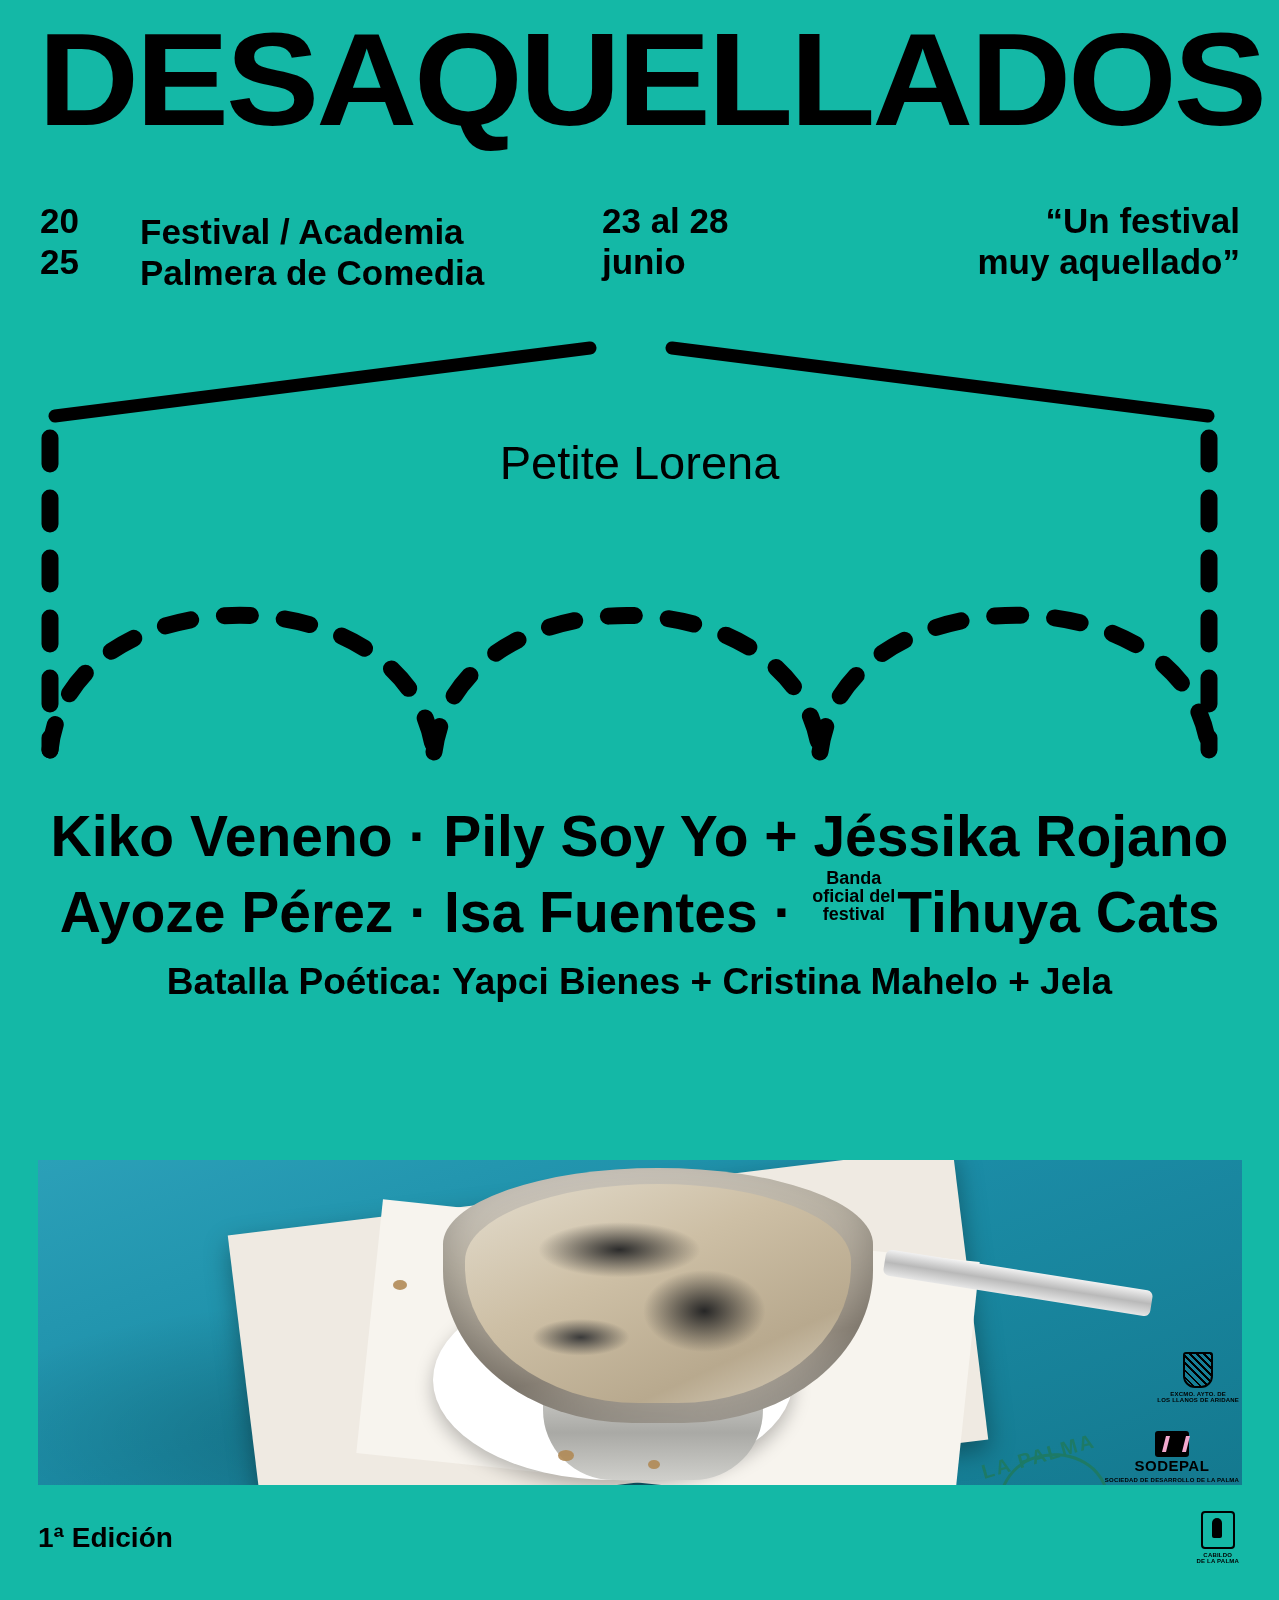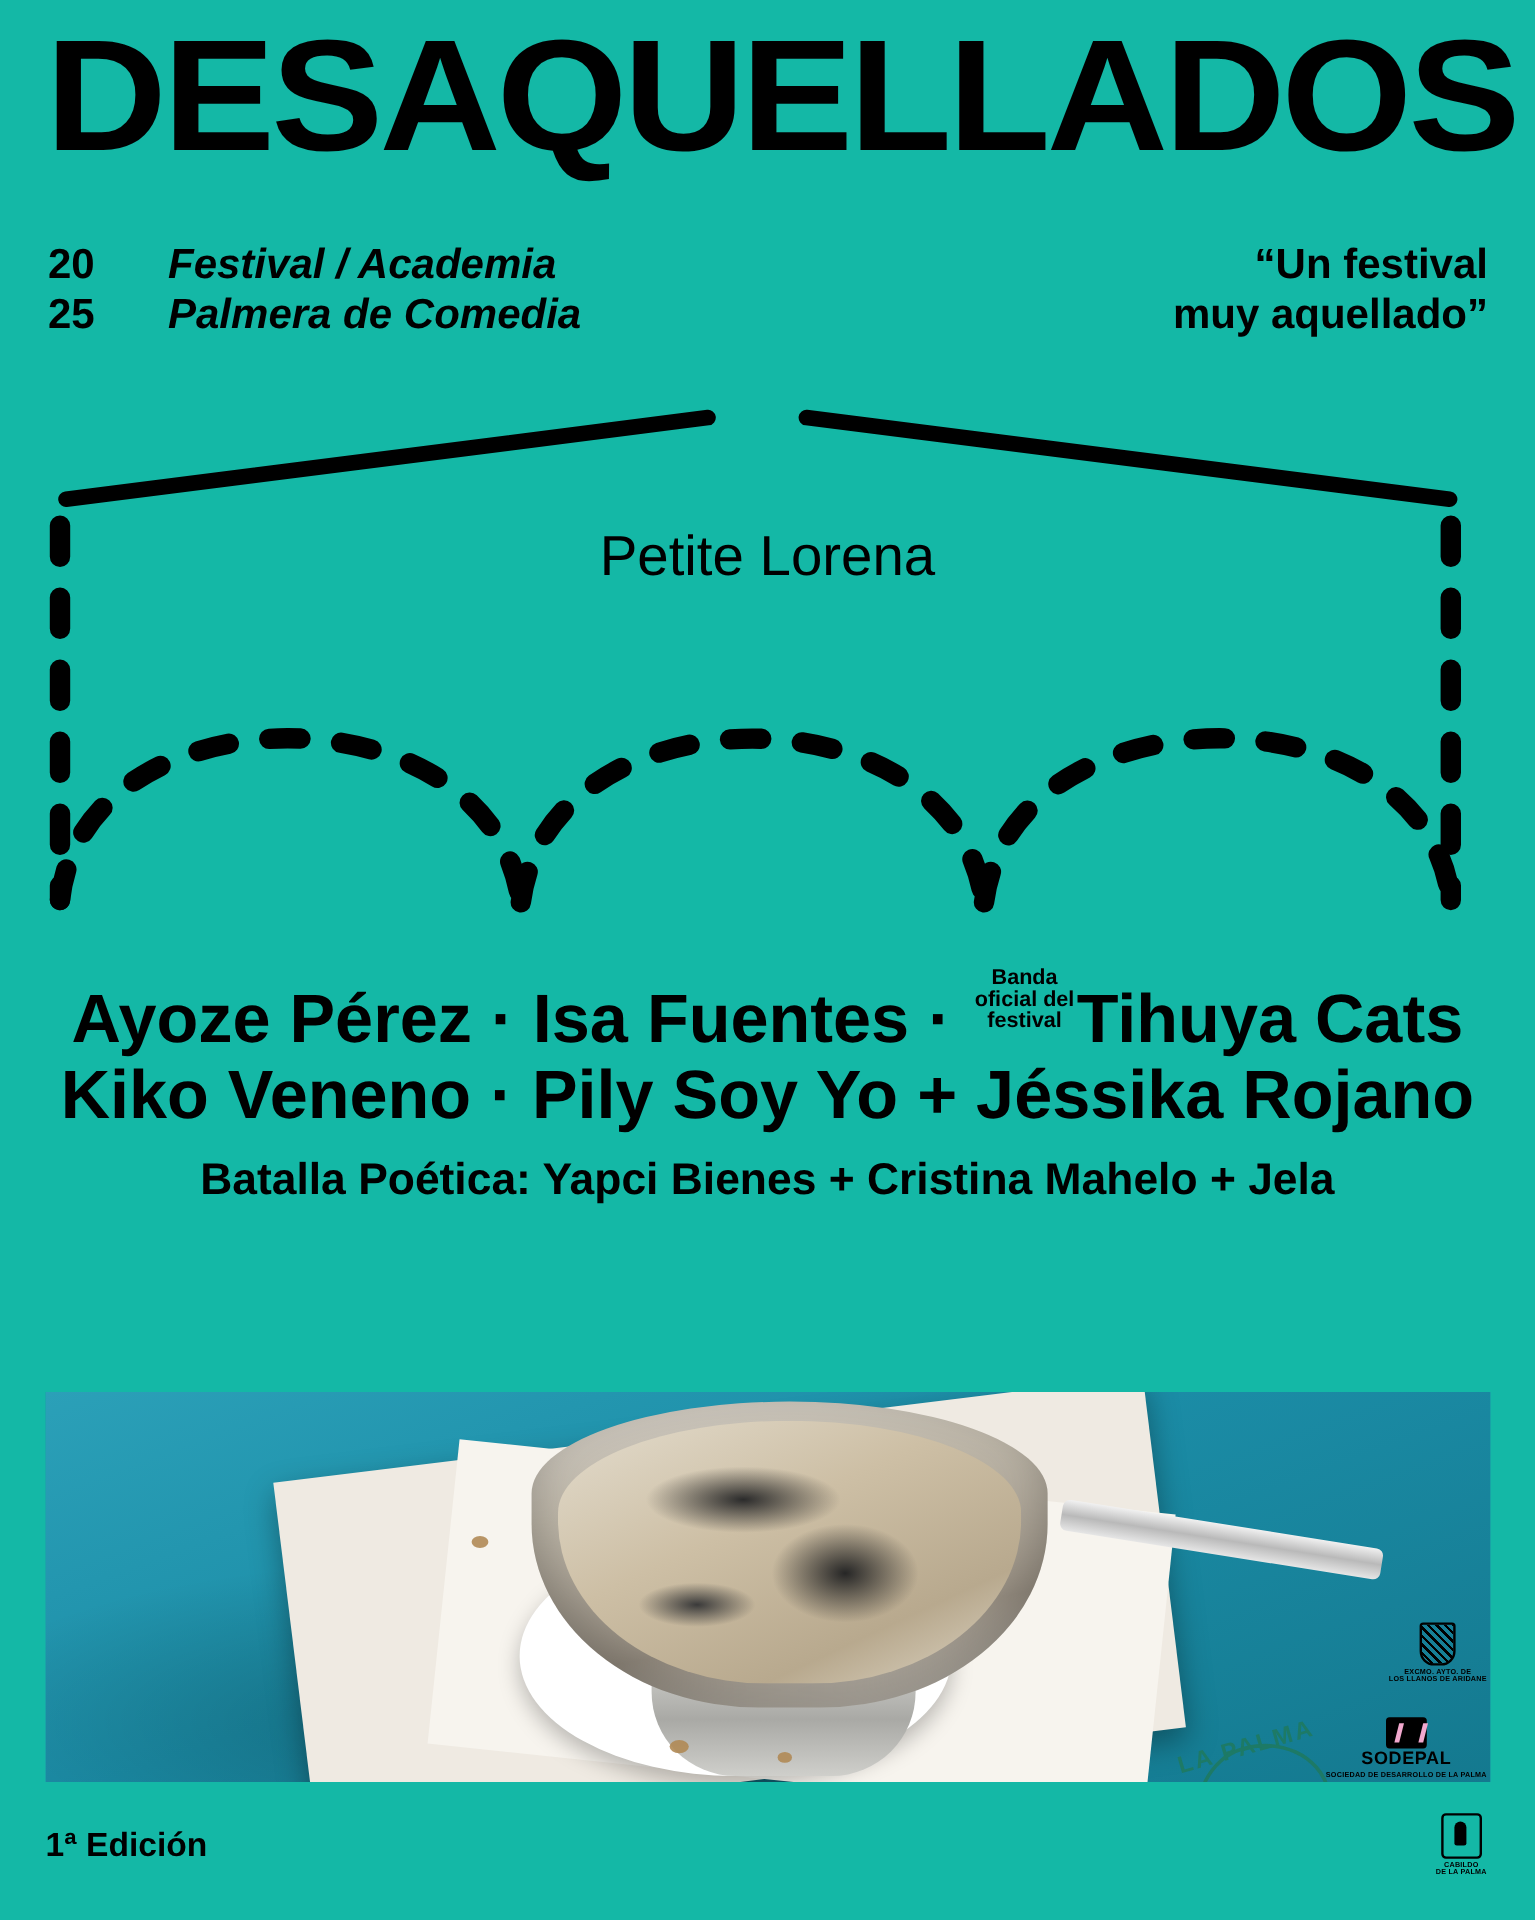--- a/index.html
+++ b/index.html
@@ -44,21 +44,21 @@
   }
   .hdr {
     position: absolute;
     font-weight: bold;
     font-size: 35px;
     line-height: 1.18;
     color: #000;
     white-space: pre-line;
   }
   .hdr-year { left: 0px; top: 2px; }
-  .hdr-fest { left: 100px; top: 2px; font-style: italic; }
+  .hdr-fest { left: 100px; top: 13px; }
   .hdr-dates { left: 562px; top: 2px; }
   .hdr-quote { right: 0px; top: 2px; text-align: right; }
 
   
   .bunting {
     position: absolute;
     left: 0;
     top: 320px;
     width: 1279px;
     height: 460px;
@@ -309,44 +309,46 @@
 
 <div class="poster">
 
   <div class="title">DESAQUELLADOS</div>
 
   <div class="header-row">
     <div class="hdr hdr-year">20
 25</div>
     <div class="hdr hdr-fest">Festival / Academia
 Palmera de Comedia</div>
+    <div class="hdr hdr-dates">23 al 28
+junio</div>
     <div class="hdr hdr-quote">“Un festival
 muy aquellado”</div>
   </div>
 
   <svg class="bunting" viewBox="0 0 1279 460" preserveAspectRatio="none">
 
     <path d="M55 96 L590 28" stroke="#000" stroke-width="13" fill="none" stroke-linecap="round"></path>
     <path d="M672 28 L1208 96" stroke="#000" stroke-width="13" fill="none" stroke-linecap="round"></path>
 
     <path d="M50 118 L50 430" stroke="#000" stroke-width="17" fill="none" stroke-linecap="round" stroke-dasharray="26 34"></path>
     <path d="M1209 118 L1209 430" stroke="#000" stroke-width="17" fill="none" stroke-linecap="round" stroke-dasharray="26 34"></path>
 
     <path d="M50 430 C 70 250, 410 250, 434 432" stroke="#000" stroke-width="17" fill="none" stroke-linecap="round" stroke-dasharray="26 34"></path>
     <path d="M434 432 C 458 250, 796 250, 820 432" stroke="#000" stroke-width="17" fill="none" stroke-linecap="round" stroke-dasharray="26 34"></path>
     <path d="M820 432 C 844 250, 1188 250, 1209 430" stroke="#000" stroke-width="17" fill="none" stroke-linecap="round" stroke-dasharray="26 34"></path>
   </svg>
 
   <div class="petite">Petite Lorena</div>
 
   <div class="lineup">
+    <div class="line line2">Kiko Veneno  ·  Pily Soy Yo + Jéssika Rojano</div>
     <div class="line line3"><span>Ayoze Pérez  ·  Isa Fuentes  · </span><span class="banda">Banda
 oficial del
 festival</span><span>Tihuya Cats</span></div>
-    <div class="line line2">Kiko Veneno  ·  Pily Soy Yo + Jéssika Rojano</div>
     <div class="line4">Batalla Poética: Yapci Bienes + Cristina Mahelo + Jela</div>
   </div>
 
   <div class="photo">
     <div class="tabletop"></div>
     <div class="napkin"></div>
     <div class="napkin2">
       <div class="napkin-print">
         <div class="island-shape"></div>
         <span>LA PALMA</span>

